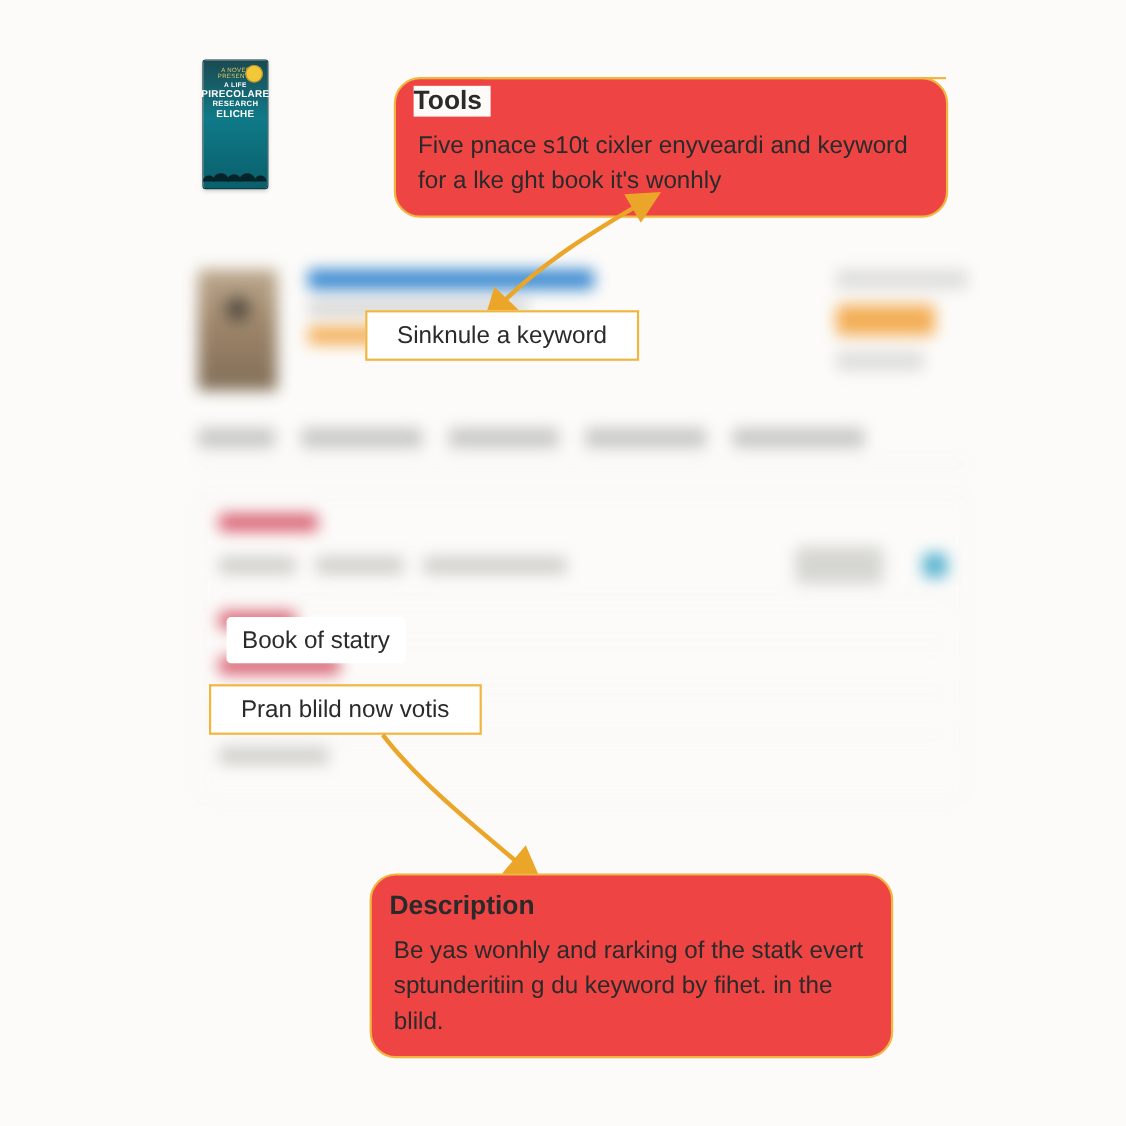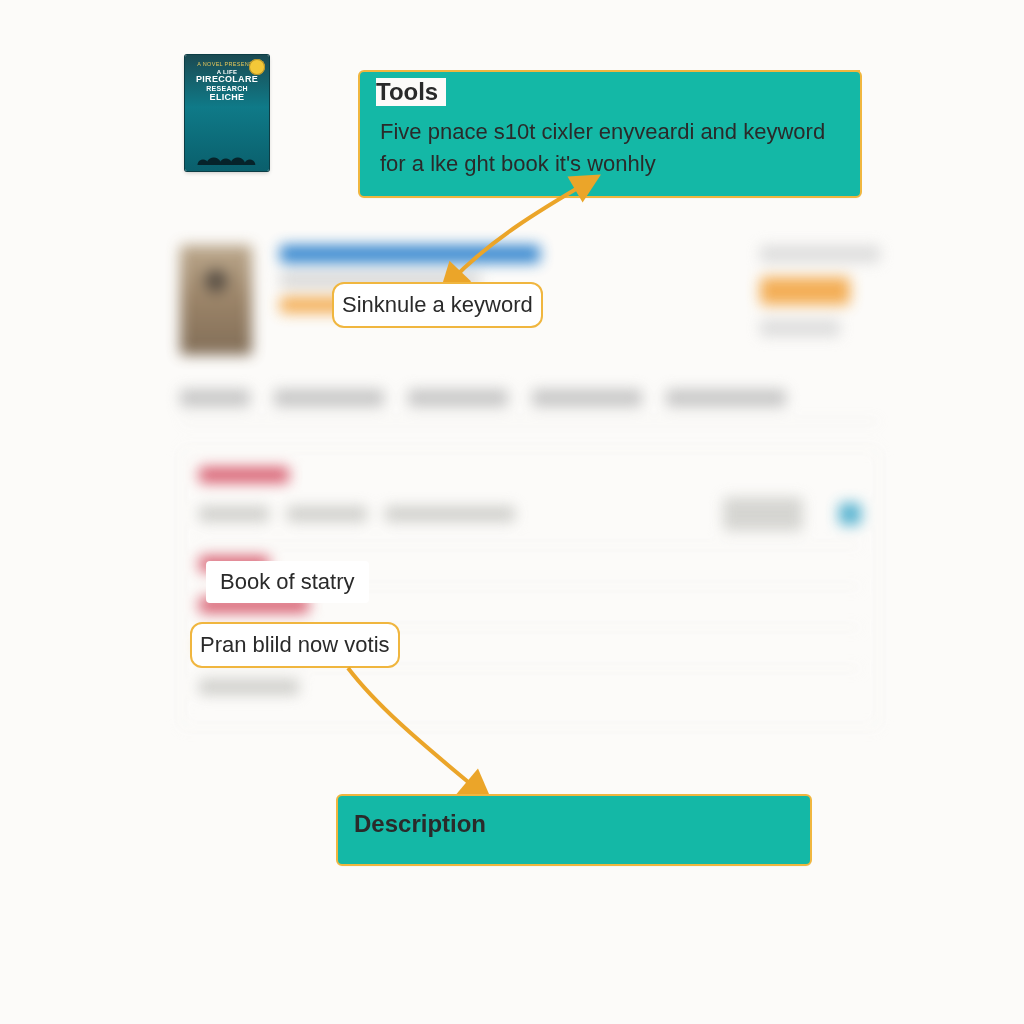--- a/index.html
+++ b/index.html
@@ -53,21 +53,21 @@
   .bg-big { width:80px; height:34px; background:#cfcfcb; border-radius:4px; margin-left:auto;}
   .bg-check{ width:22px; height:22px; background:#3aa6c9; border-radius:3px; margin-left:18px;}
   .bg-yellow{ width:60px; height:16px; background:#e6a83a; border-radius:3px;}
   .bg-line { height:1px; background:#e2e1dd; margin:10px 0;}
 
   
   .book-cover {
     position:absolute;
     left:185px;
     top:55px;
-    width:84px;
+    width:58px;
     height:116px;
     background: linear-gradient(180deg, #1b4a52 0%, #0f7a88 45%, #0a5f6c 100%);
     border-radius:2px;
     box-shadow: 0 0 0 1px #0c3d45, 0 2px 4px rgba(0,0,0,.2);
     color:#fff;
     display:flex;
     flex-direction:column;
     align-items:center;
     padding:6px 4px;
     font-size:7px;
@@ -91,22 +91,22 @@
   }
   .book-cover .seal{
     position:absolute; right:4px; top:4px; width:16px; height:16px;
     border-radius:50%; background:#f3c838; box-shadow:0 0 0 1px #b4922a inset;
   }
 
   
   .callout {
     position:absolute;
     border:2px solid #f0b63f;
-    border-radius:6px;
-    background:#14b8a6;
+    border-radius:24px;
+    background:#ef4444;
     padding:14px 20px 16px 20px;
     box-shadow: 0 1px 0 rgba(0,0,0,.02);
   }
   .callout .heading{
     font-weight:700;
     font-size:24px;
     color:#2a2a2a;
     margin:-34px 0 10px -4px;
     background:#fcfbf9;
     display:inline-block;
@@ -127,22 +127,22 @@
   #callout-tools .heading-line{ left:80px; top:-2px; width:420px; }
 
   #callout-desc { left:336px; top:794px; width:476px; }
   #callout-desc .heading{ margin-top:0; margin-bottom:10px; display:block; background:transparent;}
 
   
   .highlight{
     position:absolute;
     background:#ffffff;
     border:2px solid #f0b63f;
-    border-radius:12px;
-    padding:8px 8px;
+    border-radius:0;
+    padding:8px 27px;
     font-size:22px;
     color:#2a2a2a;
   }
   #hl-keyword { left:332px; top:282px; }
   #hl-book    { left:206px; top:561px; border:none; border-radius:4px; padding:8px 14px;text-align:center; }
   #hl-pran    { left:190px; top:622px; }
 
   
   .arrow{
     position:absolute;
@@ -244,13 +244,14 @@
   <defs>
     <marker id="ah2" viewBox="0 0 12 12" refX="6" refY="6" markerWidth="10" markerHeight="10" orient="auto">
       <path d="M1 1 L11 6 L1 11 Z" fill="#eba529"></path>
     </marker>
   </defs>
   <path d="M18 8 C 50 50, 100 90, 150 132" stroke="#eba529" stroke-width="4" fill="none" marker-end="url(#ah2)"></path>
 </svg>
 
 <div id="callout-desc" class="callout">
   <div class="heading">Description</div>
+  <p>Be yas wonhly and rarking of the statk evert sptunderitiin g du keyword by fihet. in the blild.</p>
 </div>
 
 </body></html>

